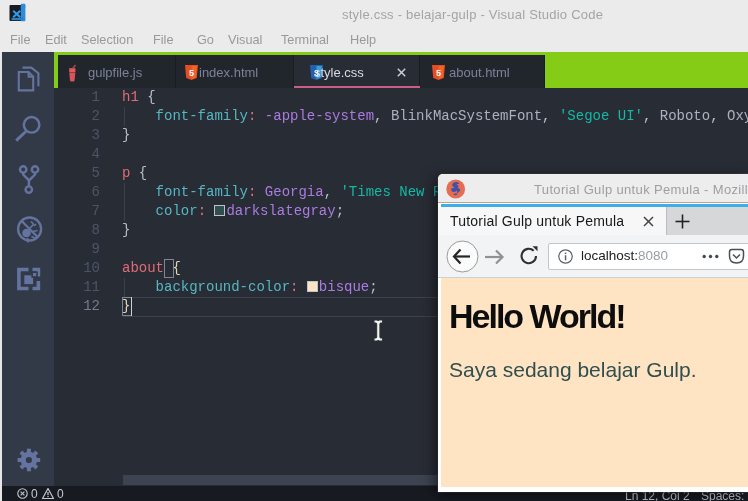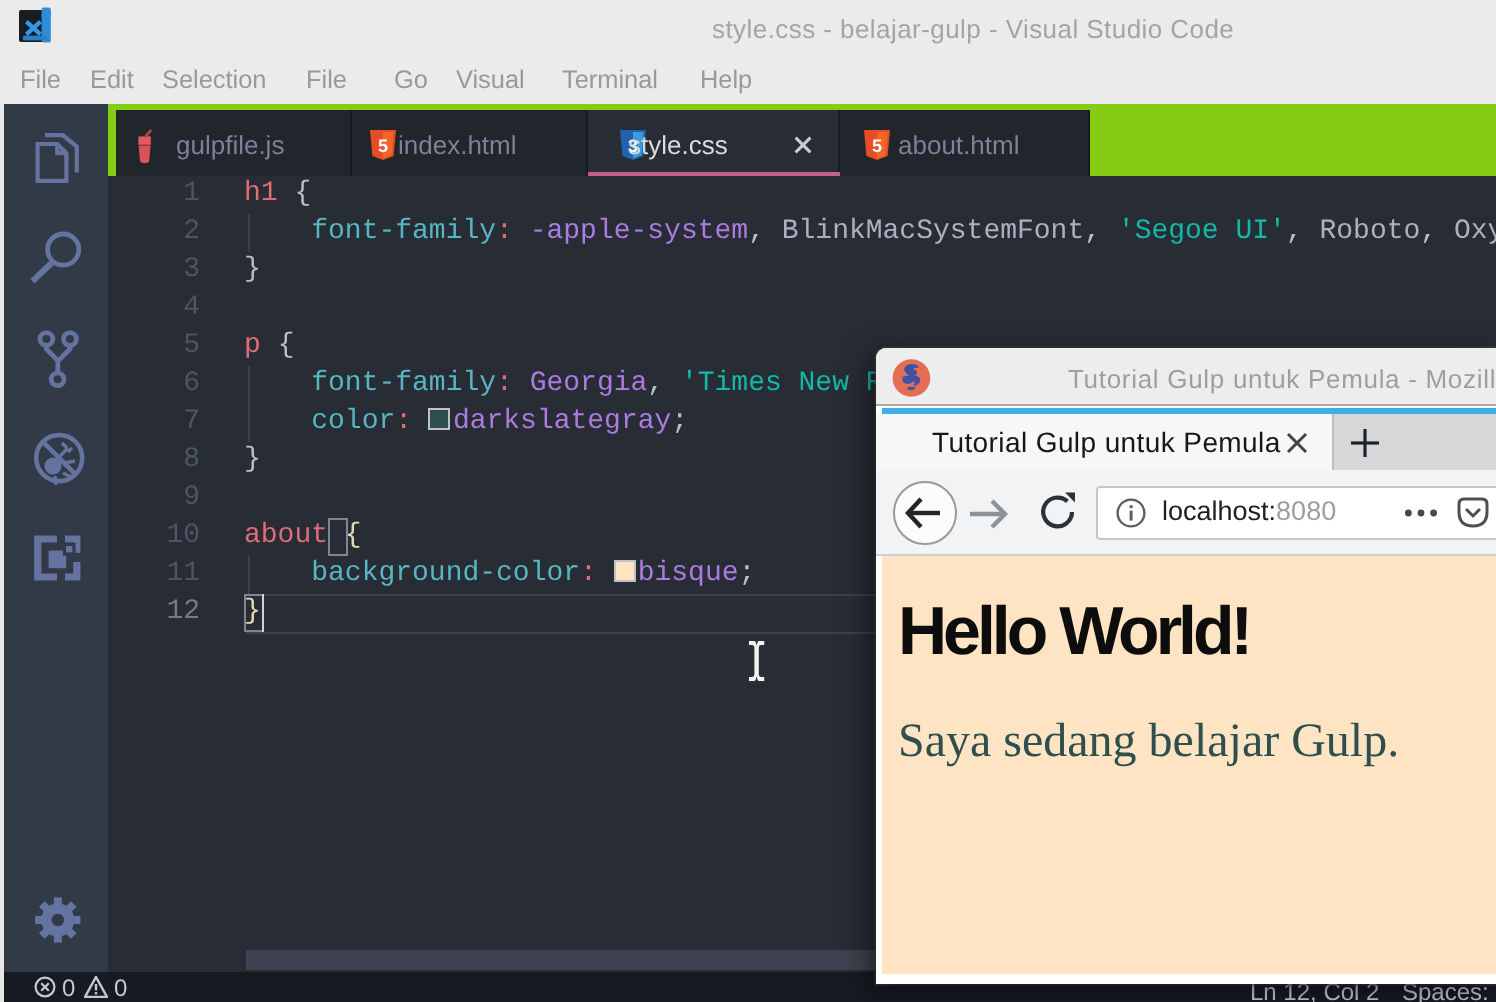--- a/index.html
+++ b/index.html
@@ -2,21 +2,21 @@
 <html><head>
 <meta charset="utf-8">
 <style>
   * { margin:0; padding:0; box-sizing:border-box; }
   html,body { width:748px; height:501px; overflow:hidden; }
   body { position:relative; background:#ebebeb; font-family:"Liberation Sans",sans-serif; }
   .abs { position:absolute; }
 
   
   #titlebar { left:0; top:0; width:748px; height:28px; background:#ebebeb; }
-  #titletext { left:342px; top:7px; font-size:13px; letter-spacing:0.22px; color:#a4a4a6; white-space:nowrap;margin-left:14px; }
+  #titletext { left:342px; top:7px; font-size:13px; letter-spacing:0.22px; color:#a4a4a6; white-space:nowrap; }
   #menubar { left:0; top:28px; width:748px; height:24px; background:#ebebeb; }
   .mi { position:absolute; top:5px; font-size:12.7px; color:#98999b; }
 
   #vsmain { left:0; top:52px; width:748px; height:434px; background:#282c35; }
   #leftedge { left:0; top:52px; width:2px; height:449px; background:#e7e7e7; z-index:5; }
   #activitybar { left:2px; top:52px; width:52px; height:434px; background:#333a47; }
   #tabbar { left:54px; top:52px; width:694px; height:36px; background:#84cc16; }
   .tab { position:absolute; top:3px; height:33px; border-right:1px solid #181b21; background:#21252c; }
   .tab .tname { position:absolute; top:10px; font-size:13px; white-space:nowrap; }
   #tab3 { background:#282c35 !important; }
@@ -39,26 +39,26 @@
   #statusbar { left:0; top:486px; width:748px; height:15px; background:#181a22; color:#c3c9d4; font-size:12px; z-index:4; }
 
   
   #ff { left:438px; top:174px; width:310px; height:318px; background:#fff; border-radius:5px 0 0 0;
         box-shadow:-3px 3px 14px rgba(0,0,0,0.55), 0 0 0 1px rgba(70,70,70,0.5); z-index:10; }
   #fftitle { left:0; top:0; width:310px; height:29px; background:#ededed; border-radius:5px 0 0 0; border-bottom:1px solid #b3a89b; }
   #fftitletext { left:96px; top:7.5px; font-size:13px; letter-spacing:0.35px; color:#9c9fa2; white-space:nowrap; }
   #ffblue { left:3px; top:30px; width:307px; height:3px; background:#3daee9; }
   #fftabs { left:0; top:33px; width:310px; height:28px; background:#d6d7d9; }
   #fftab { left:0; top:0; width:229px; height:29px; background:#f7f7f7; border-right:1px solid #bcbcbc; }
-  #fftabtext { left:12px; top:6px; font-size:14px; letter-spacing:0.2px; color:#15181b; white-space:nowrap;margin-left:16px; }
+  #fftabtext { left:12px; top:6px; font-size:14px; letter-spacing:0.2px; color:#15181b; white-space:nowrap; }
   #ffnav { left:0; top:61px; width:310px; height:43px; background:#f2f3f4; border-bottom:1px solid #cfd0d2; }
   #urlbar { left:110px; top:8px; width:230px; height:27px; background:#fff; border:1px solid #c3c7ca; border-radius:2px; }
   #ffcontent { left:3px; top:104px; width:307px; height:209px; background:#ffe4c4; }
   #hello { left:8px; top:19px; font-size:34px; font-weight:bold; color:#0d0d0d; letter-spacing:-2px; white-space:nowrap; }
-  #saya  { left:8px; top:80px; font-family:Liberation Serif, serif; font-size:24px; color:#2f4f4f; white-space:nowrap; }
+  #saya  { left:8px; top:80px; font-family:Liberation Sans, sans-serif; font-size:21px; color:#2f4f4f; white-space:nowrap; }
 </style>
 </head>
 <body>
 
   <div class="abs" id="titlebar"></div>
   <svg class="abs" style="left:9px;top:3px" width="18" height="19" viewBox="0 0 18 19">
     <rect x="0.5" y="2" width="15.5" height="16" rx="1" fill="#171d23"></rect>
     <rect x="11.8" y="0.8" width="4.6" height="17.5" rx="1" fill="#2f8cd8"></rect>
     <rect x="2.5" y="14.8" width="12" height="2.4" fill="#2b7fc4"></rect>
     <path d="M4.2 7.8 l7 6.4 M11.2 7.8 l-7 6.4" stroke="#3399e8" stroke-width="2.1"></path>

